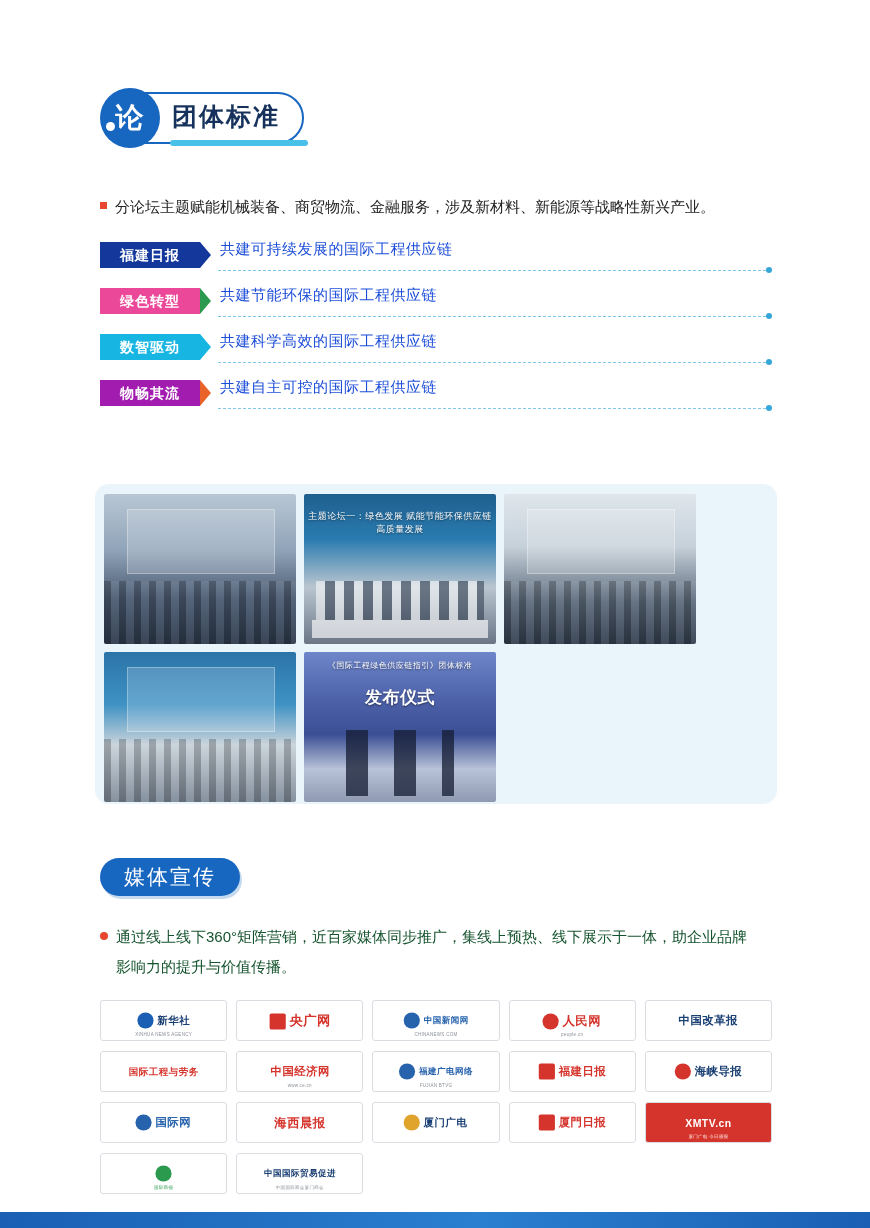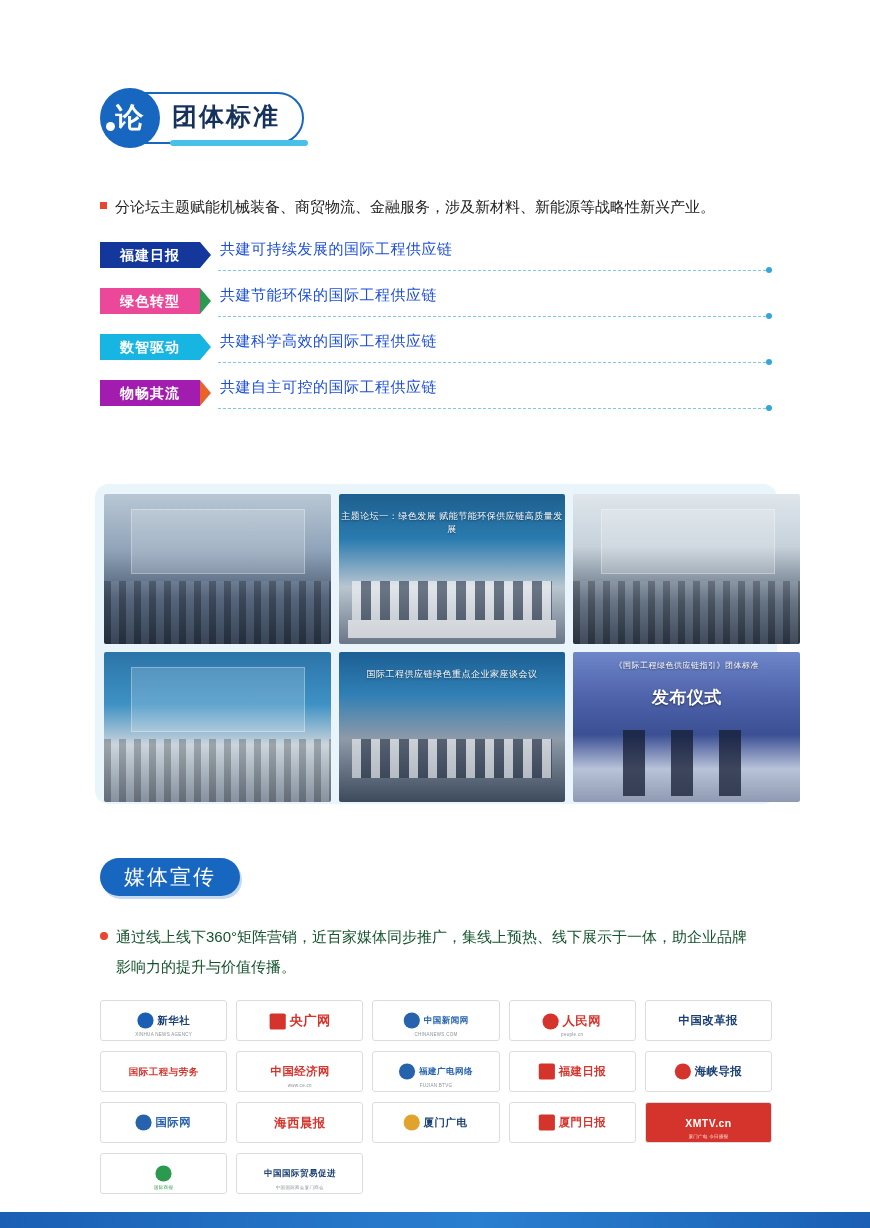--- a/index.html
+++ b/index.html
@@ -229,21 +229,21 @@
     top: 484px;
     width: 682px;
     height: 320px;
     background: #eaf4fb;
     border-radius: 14px;
   }
   .photo-grid {
     position: absolute;
     left: 104px;
     top: 494px;
-    width: 696px;
+    width: 592px;
     display: grid;
     grid-template-columns: repeat(3, 1fr);
     grid-template-rows: 150px 150px;
     gap: 8px;
   }
   .photo {
     position: relative;
     overflow: hidden;
     border-radius: 2px;
   }
@@ -454,24 +454,20 @@
     <div class="photo ph-c">
       <div class="ph-screen"></div>
       <div class="ph-people"></div>
     </div>
 
     <div class="photo ph-d">
       <div class="ph-screen"></div>
       <div class="ph-people"></div>
     </div>
 
-    <div class="photo ph-e">
-      <div class="caption mid">国际工程供应链绿色重点企业家座谈会议</div>
-      <div class="ph-stage"></div>
-    </div>
 
     <div class="photo ph-f">
       <div class="caption">《国际工程绿色供应链指引》团体标准</div>
       <div class="caption big">发布仪式</div>
       <div class="ph-trio"></div>
     </div>
 
   </div>
 
   <div class="pill-badge-shadow"></div>

